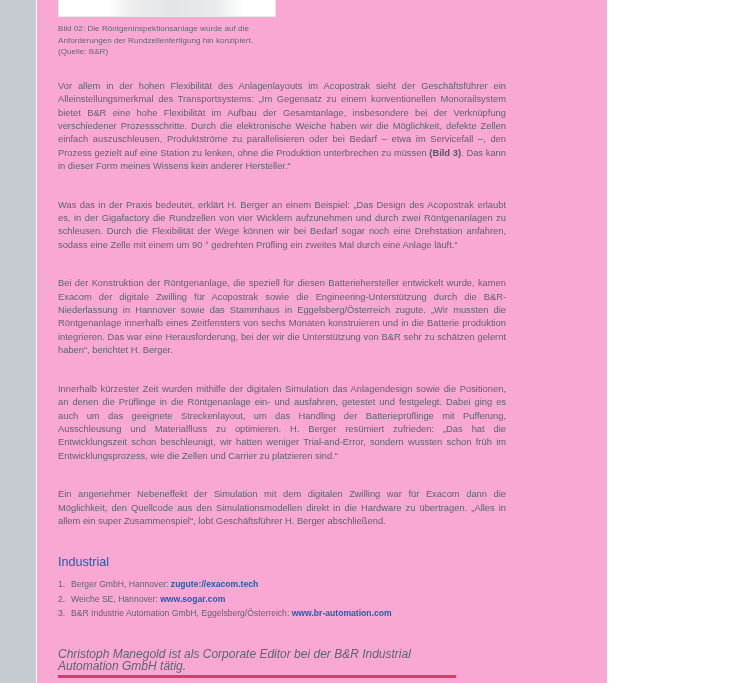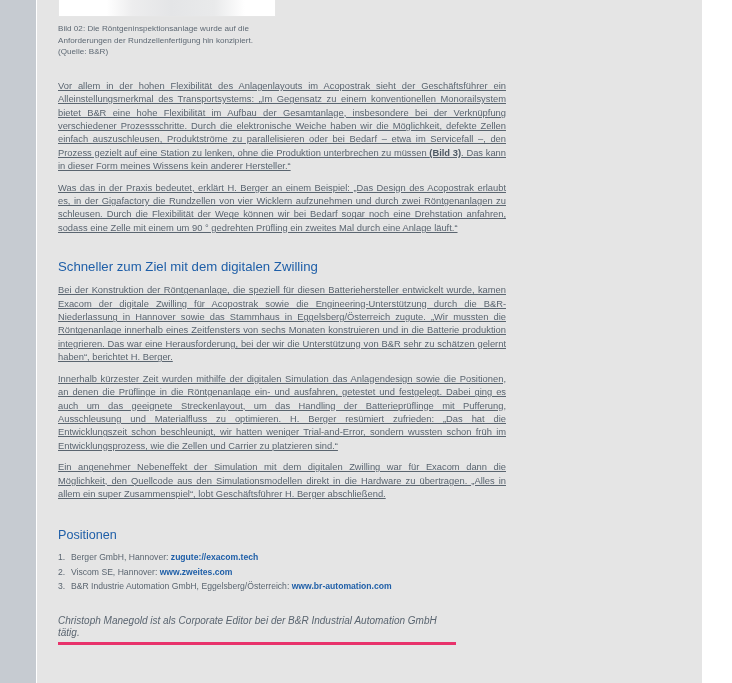--- a/index.html
+++ b/index.html
@@ -24,23 +24,23 @@
     left: 0;
     top: 0;
     width: 36px;
     height: 683px;
     background: #c6cbd1;
   }
   #page {
     position: absolute;
     left: 37px;
     top: 0;
-    width: 665px;
+    width: 570px;
     height: 683px;
-    background: #e5e5e5;
+    background: #f9a8d4;
     box-sizing: border-box;
   }
   #content {
     position: absolute;
     left: 21px;
     top: 0;
     width: 448px;
   }
 
   
@@ -73,24 +73,23 @@
     letter-spacing: 0.02px;
   }
 
   
   .para {
     font-size: 9.35px;
     line-height: 13.4px;
     color: #5a6570;
     text-align: justify;
     margin: 0;
-    text-decoration: underline;
   }
   .para.p-first { margin-top: 22px; }
-  .para + .para { margin-top: 8px; }
+  .para + .para { margin-top: 25px; }
   .para b, .para strong {
     font-weight: bold;
     color: #4e5a65;
   }
 
   
   h2.section-heading {
     font-size: 13.2px;
     line-height: 16px;
     font-weight: normal;
@@ -129,22 +128,22 @@
     color: #5a6570;
   }
   ol.lit-list a {
     color: #1f5fa8;
     text-decoration: none;
     font-weight: bold;
   }
 
   
   .footer-note {
-    margin-top: 22px;
-    font-size: 10px;
+    margin-top: 28px;
+    font-size: 12px;
     line-height: 12px;
     font-style: italic;
     color: #5a6570;
     width: 400px;
   }
   .footer-rule {
     margin-top: 3px;
     width: 398px;
     height: 3.4px;
     background: #e8326b;
@@ -167,36 +166,35 @@
           <div class="fig-caption">Bild 02: Die Röntgeninspektionsanlage wurde auf die Anforderungen der Rundzellenfertigung hin konzipiert. (Quelle: B&amp;R)</div>
         </div>
 
 
       </div>
 
       <p class="para p-first">Vor allem in der hohen Flexibilität des Anlagenlayouts im Acopostrak sieht der Geschäftsführer ein Alleinstellungsmerkmal des Transportsystems: „Im Gegensatz zu einem konventionellen Monorailsystem bietet B&amp;R eine hohe Flexibilität im Aufbau der Gesamtanlage, insbesondere bei der Verknüpfung verschiedener Prozessschritte. Durch die elektronische Weiche haben wir die Möglichkeit, defekte Zellen einfach auszuschleusen, Produktströme zu parallelisieren oder bei Bedarf – etwa im Servicefall –, den Prozess gezielt auf eine Station zu lenken, ohne die Produktion unterbrechen zu müssen <b>(Bild 3)</b>. Das kann in dieser Form meines Wissens kein anderer Hersteller.“</p>
 
       <p class="para">Was das in der Praxis bedeutet, erklärt H. Berger an einem Beispiel: „Das Design des Acopostrak erlaubt es, in der Gigafactory die Rundzellen von vier Wicklern aufzunehmen und durch zwei Röntgenanlagen zu schleusen. Durch die Flexibilität der Wege können wir bei Bedarf sogar noch eine Drehstation anfahren, sodass eine Zelle mit einem um 90 ° gedrehten Prüfling ein zweites Mal durch eine Anlage läuft.“</p>
 
-      <h2 class="section-heading">Schneller zum Ziel mit dem digitalen Zwilling</h2>
 
       <p class="para">Bei der Konstruktion der Röntgenanlage, die speziell für diesen Batteriehersteller entwickelt wurde, kamen Exacom der digitale Zwilling für Acopostrak sowie die Engineering-Unterstützung durch die B&amp;R-Niederlassung in Hannover sowie das Stammhaus in Eggelsberg/Österreich zugute. „Wir mussten die Röntgenanlage innerhalb eines Zeitfensters von sechs Monaten konstruieren und in die Batterie produktion integrieren. Das war eine Herausforderung, bei der wir die Unterstützung von B&amp;R sehr zu schätzen gelernt haben“, berichtet H. Berger.</p>
 
       <p class="para">Innerhalb kürzester Zeit wurden mithilfe der digitalen Simulation das Anlagendesign sowie die Positionen, an denen die Prüflinge in die Röntgenanlage ein- und ausfahren, getestet und festgelegt. Dabei ging es auch um das geeignete Streckenlayout, um das Handling der Batterieprüflinge mit Pufferung, Ausschleusung und Materialfluss zu optimieren. H. Berger resümiert zufrieden: „Das hat die Entwicklungszeit schon beschleunigt, wir hatten weniger Trial-and-Error, sondern wussten schon früh im Entwicklungsprozess, wie die Zellen und Carrier zu platzieren sind.“</p>
 
       <p class="para">Ein angenehmer Nebeneffekt der Simulation mit dem digitalen Zwilling war für Exacom dann die Möglichkeit, den Quellcode aus den Simulationsmodellen direkt in die Hardware zu übertragen. „Alles in allem ein super Zusammenspiel“, lobt Geschäftsführer H. Berger abschließend.</p>
 
-      <h2 class="lit-heading">Positionen</h2>
+      <h2 class="lit-heading">Industrial</h2>
 
       <ol class="lit-list">
         <li>
           <span>Berger GmbH, Hannover: </span><a href="#">zugute://exacom.tech</a>
         </li>
         <li>
-          <span>Viscom SE, Hannover: </span><a href="#">www.zweites.com</a>
+          <span>Weiche SE, Hannover: </span><a href="#">www.sogar.com</a>
         </li>
         <li>
           <span>B&amp;R Industrie Automation GmbH, Eggelsberg/Österreich: </span><a href="#">www.br-automation.com</a>
         </li>
       </ol>
 
       <div class="footer-note">Christoph Manegold ist als Corporate Editor bei der B&amp;R Industrial Automation GmbH tätig.</div>
       <div class="footer-rule"></div>
 
     </div>

